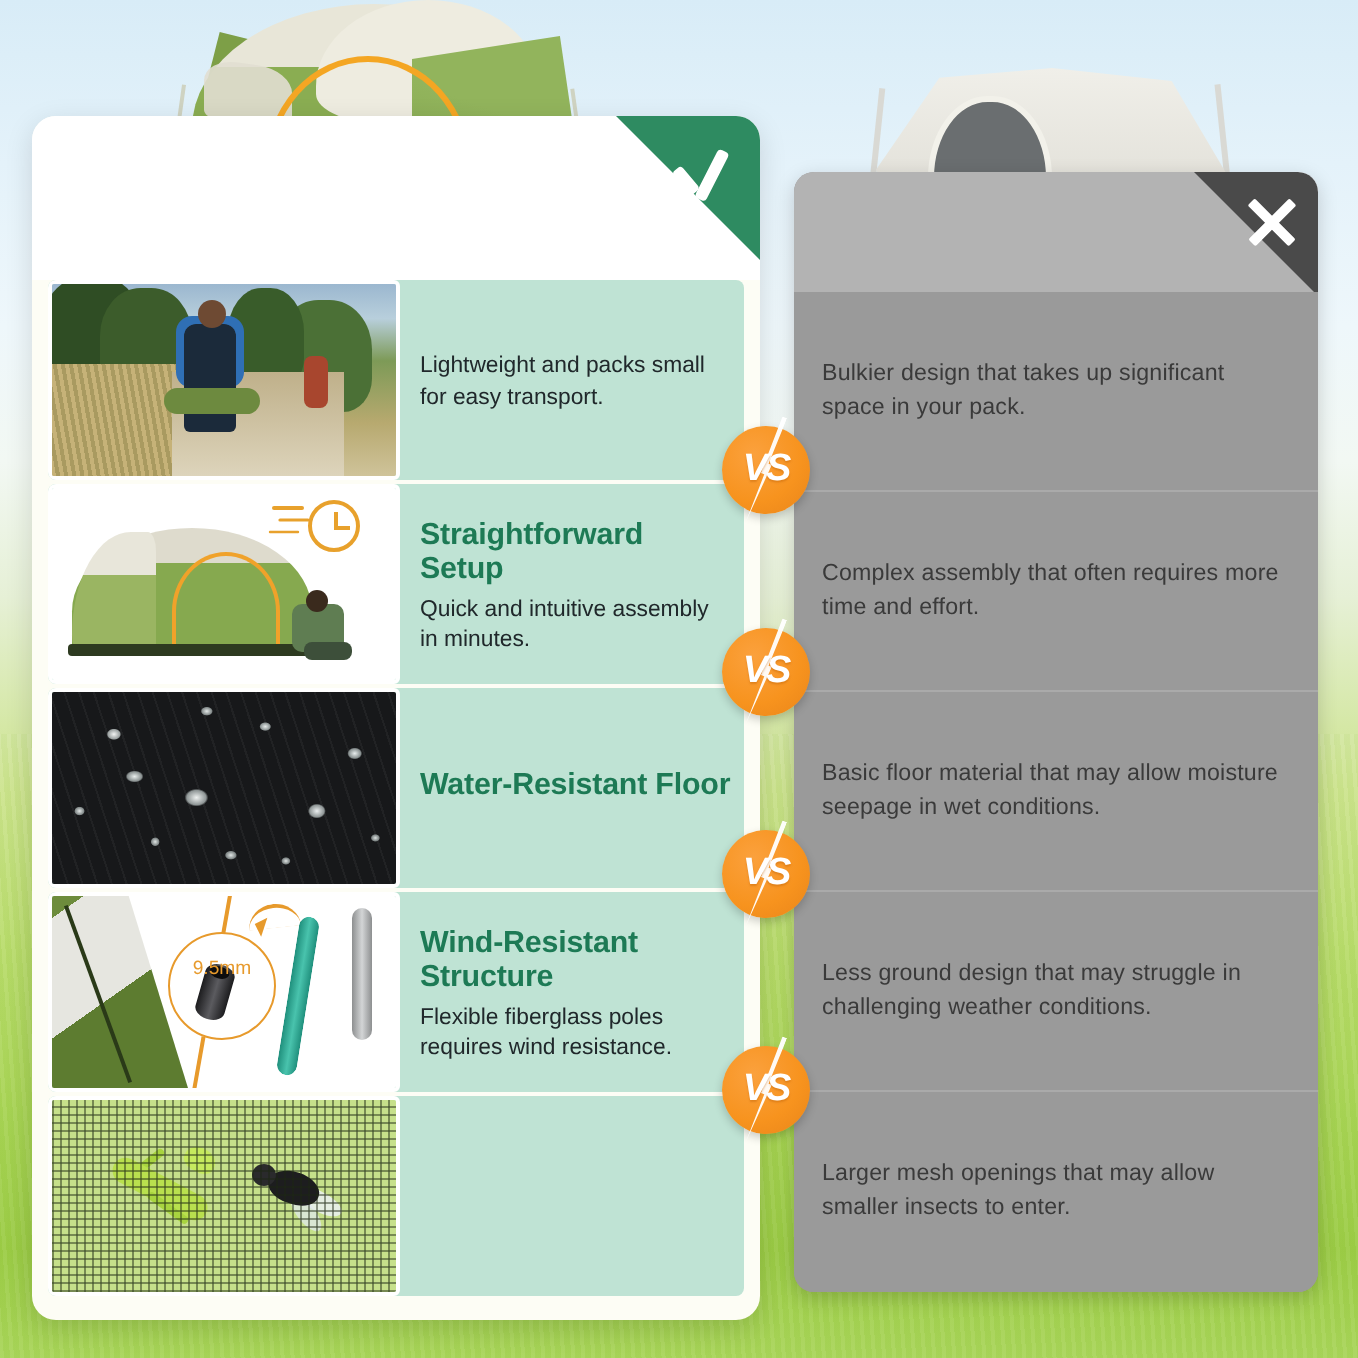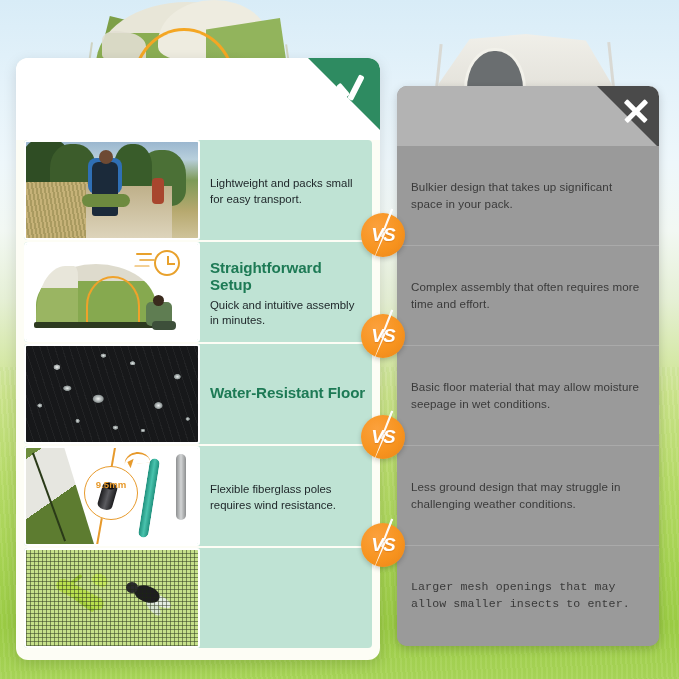--- a/index.html
+++ b/index.html
@@ -85,21 +85,21 @@
   .rp-row {
     position: relative;
     height: 100px;
     display: flex;
     align-items: center;
     justify-content: center;
     padding: 0 14px;
     border-bottom: 1px solid rgba(255,255,255,0.16);
     background: #9a9a9a;
   }
-  .rp-row:last-child { border-bottom: none; font-family: Liberation Mono, monospace; }
+  .rp-row:last-child { border-bottom: none; }
   .rp-text {
     font-size: 11.6px;
     line-height: 1.45;
     color: #3a3a3a;
     text-align: left;
     letter-spacing: .1px;
   }
 
   
   #left-panel {
@@ -267,21 +267,21 @@
     border:1.8px solid #e79a2c; border-radius:50%; background:#fff;
   }
   .sc-pole .tube {
     position:absolute; left:74px; top:34px; width:15px; height:28px;
     background:linear-gradient(90deg,#1c1c1e,#5b5b5f,#1c1c1e);
     border-radius:7px/5px; transform:rotate(16deg);
   }
   .sc-pole .tube::before { content:""; position:absolute; left:2.4px; top:1.2px; width:10px; height:6px; background:#0c0c0d; border-radius:50%; }
   .sc-pole .mm {
     position:absolute; left:58px; top:31px; width:54px; text-align:center;
-    color:#e79a2c; font-size:9.6px; font-weight:bold;
+    color:#e79a2c; font-size:9.6px; font-weight:normal;
   }
   .sc-pole .leader { position:absolute; left:86px; top:-4px; width:1.6px; height:30px; background:#e79a2c; transform:rotate(10deg); }
   .sc-pole .leader2 { position:absolute; left:72px; top:70px; width:1.6px; height:32px; background:#e79a2c; transform:rotate(10deg); }
   .sc-pole .rod-green {
     position:absolute; right:44px; top:10px; width:10px; height:80px;
     background:linear-gradient(90deg,#1f8f7c,#49c3ad,#1f8f7c);
     border-radius:5px; transform:rotate(9deg);
     clip-path: inset(0 0 0 0 round 5px);
   }
   .sc-pole .rod-green::after{content:"";position:absolute;inset:0;border-radius:5px;}
@@ -541,20 +541,21 @@
           <div class="leader2"></div>
           <div class="circle"></div>
           <div class="tube"></div>
           <div class="mm">9.5mm</div>
           <div class="arrow"></div>
           <div class="rod-green"></div>
           <div class="rod-grey"></div>
         </div>
       </div>
       <div class="lp-copy">
+        <div class="lp-title">Wind-Resistant Structure</div>
         <div class="lp-sub">Flexible fiberglass poles requires wind resistance.</div>
       </div>
     </div>
 
     <div class="lp-row">
       <div class="lp-thumb">
         <div class="sc sc-mesh">
           <div class="mantis-l1"></div>
           <div class="mantis-b"></div>
           <div class="mantis-h"></div>

